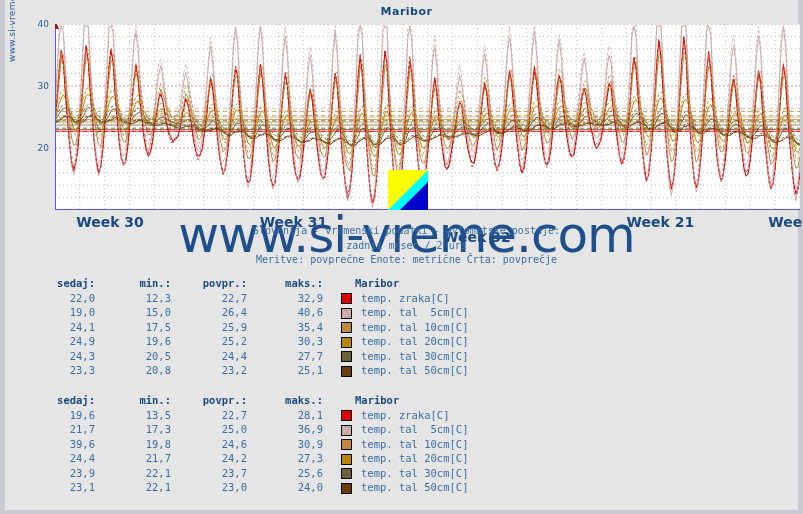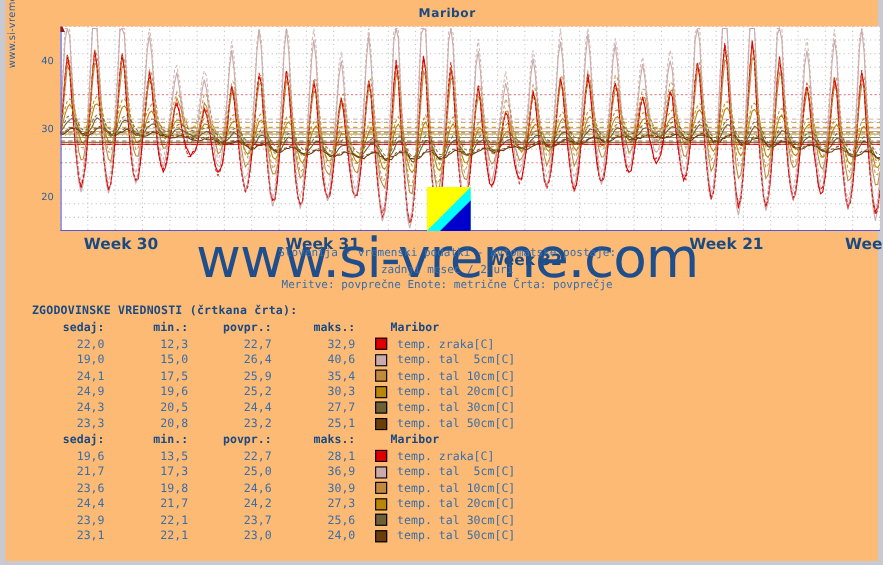--- a/index.html
+++ b/index.html
@@ -9,21 +9,21 @@
     font-family:"DejaVu Sans",sans-serif;
     overflow:hidden;
     position:relative;
   }
   #frame{
     position:absolute;left:0;top:0;width:803px;height:514px;
     border-left:5px solid #c9c9d1;
     border-right:5px solid #c9c9d1;
     border-bottom:4px solid #c9c9d1;
     box-sizing:border-box;
-    background:#fdba74;
+    background:#e5e5e5;
   }
   
   #title{
     position:absolute;left:0;top:5px;width:803px;text-align:center;
     font-size:11px;font-weight:bold;color:#1a4a82;
     letter-spacing:0.5px;
   }
   
   #vtext{
     position:absolute;left:2px;top:62px;
@@ -34,21 +34,20 @@
   }
   
   #plotwrap{
     position:absolute;left:50px;top:24px;width:745px;height:186px;
   }
   #plot{position:absolute;left:0;top:0;width:745px;height:186px;background:#ffffff;}
   .ylabel{
     position:absolute;right:100%;margin-right:6px;
     font-size:9px;color:#2a5d9e;transform:translateY(-50%);
     white-space:nowrap;
-    margin-top:32px;
   }
   .xlabel{
     position:absolute;top:190px;font-size:14px;color:#1a4a82;
     transform:translateX(-50%);white-space:nowrap;font-weight:bold;
   }
   #logo{
     position:absolute;left:333px;top:146px;width:40px;height:40px;
   }
   
   #watermark{
@@ -193,21 +192,20 @@
       <div class="xlabel" style="left: 747px;">Week 34</div>
     </div>
 
   <div id="watermark">www.si-vreme.com</div>
 
   <div class="sub" id="sub1">Slovenija - vremenski podatki - avtomatske postaje:</div>
   <div class="sub" id="sub2">zadnji mesec / 2 uri</div>
   <div class="sub" id="sub3">Meritve: povprečne  Enote: metrične  Črta: povprečje</div>
 
   <div class="tblblock" id="hist">
-    <div class="blocktitle">ZGODOVINSKE VREDNOSTI (črtkana črta):</div>
     <table>
       <thead>
           <tr>
         <th>sedaj:</th>
         <th>min.:</th>
         <th>povpr.:</th>
         <th>maks.:</th>
         <th class="sname" colspan="2">Maribor</th>
       </tr>
         </thead>
@@ -286,21 +284,21 @@
           </tr>
           <tr>
             <td class="num">21,7</td>
             <td class="num">17,3</td>
             <td class="num">25,0</td>
             <td class="num">36,9</td>
             <td class="swcell"><span class="sw" style="background: rgb(203, 170, 170);"></span></td>
             <td class="sname">temp. tal  5cm[C]</td>
           </tr>
           <tr>
-            <td class="num">23,6</td>
+            <td class="num">39,6</td>
             <td class="num">19,8</td>
             <td class="num">24,6</td>
             <td class="num">30,9</td>
             <td class="swcell"><span class="sw" style="background: rgb(192, 138, 62);"></span></td>
             <td class="sname">temp. tal 10cm[C]</td>
           </tr>
           <tr>
             <td class="num">24,4</td>
             <td class="num">21,7</td>
             <td class="num">24,2</td>

